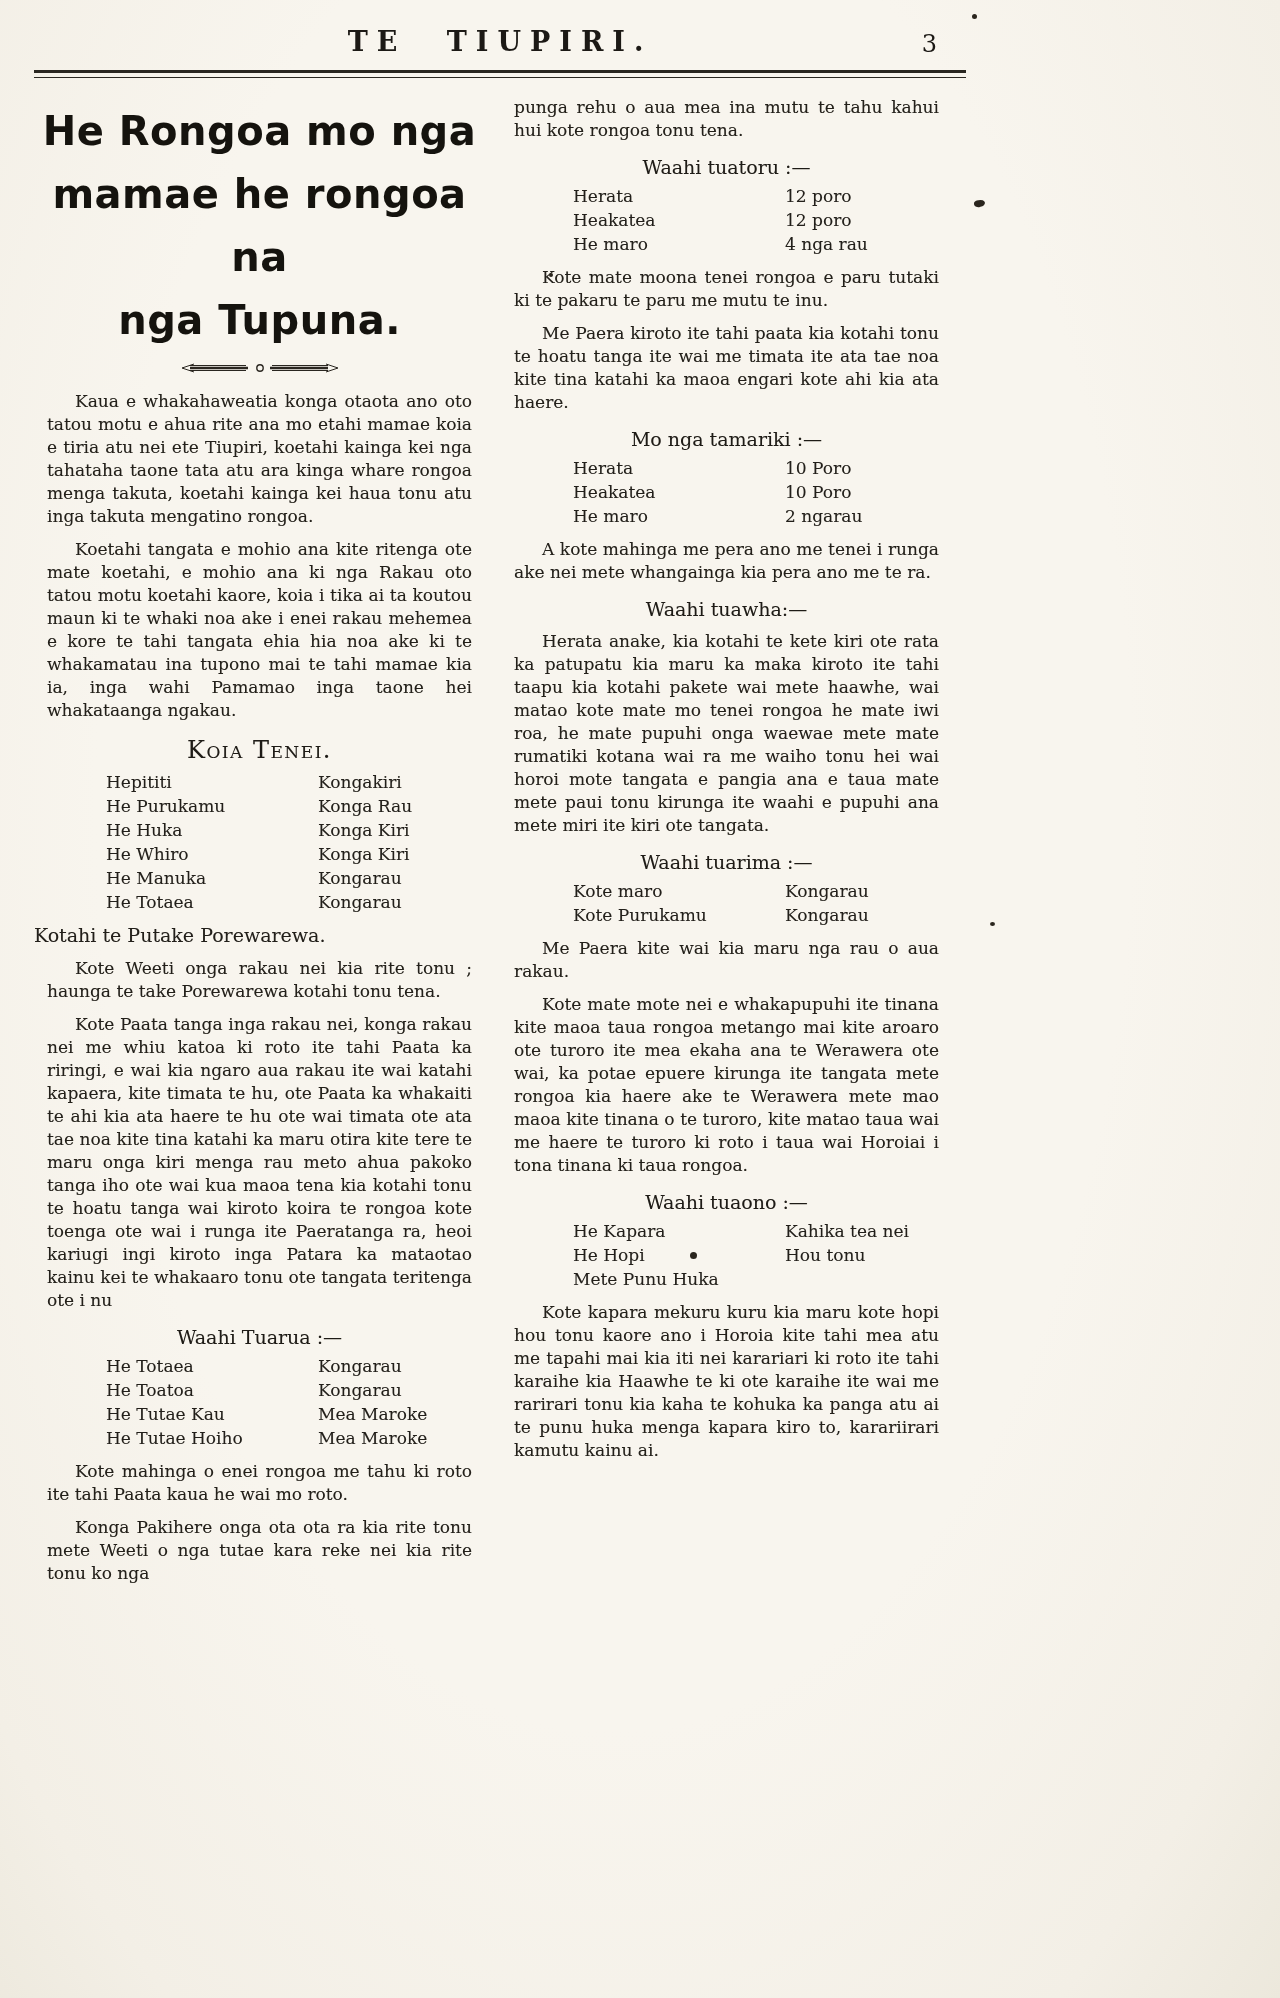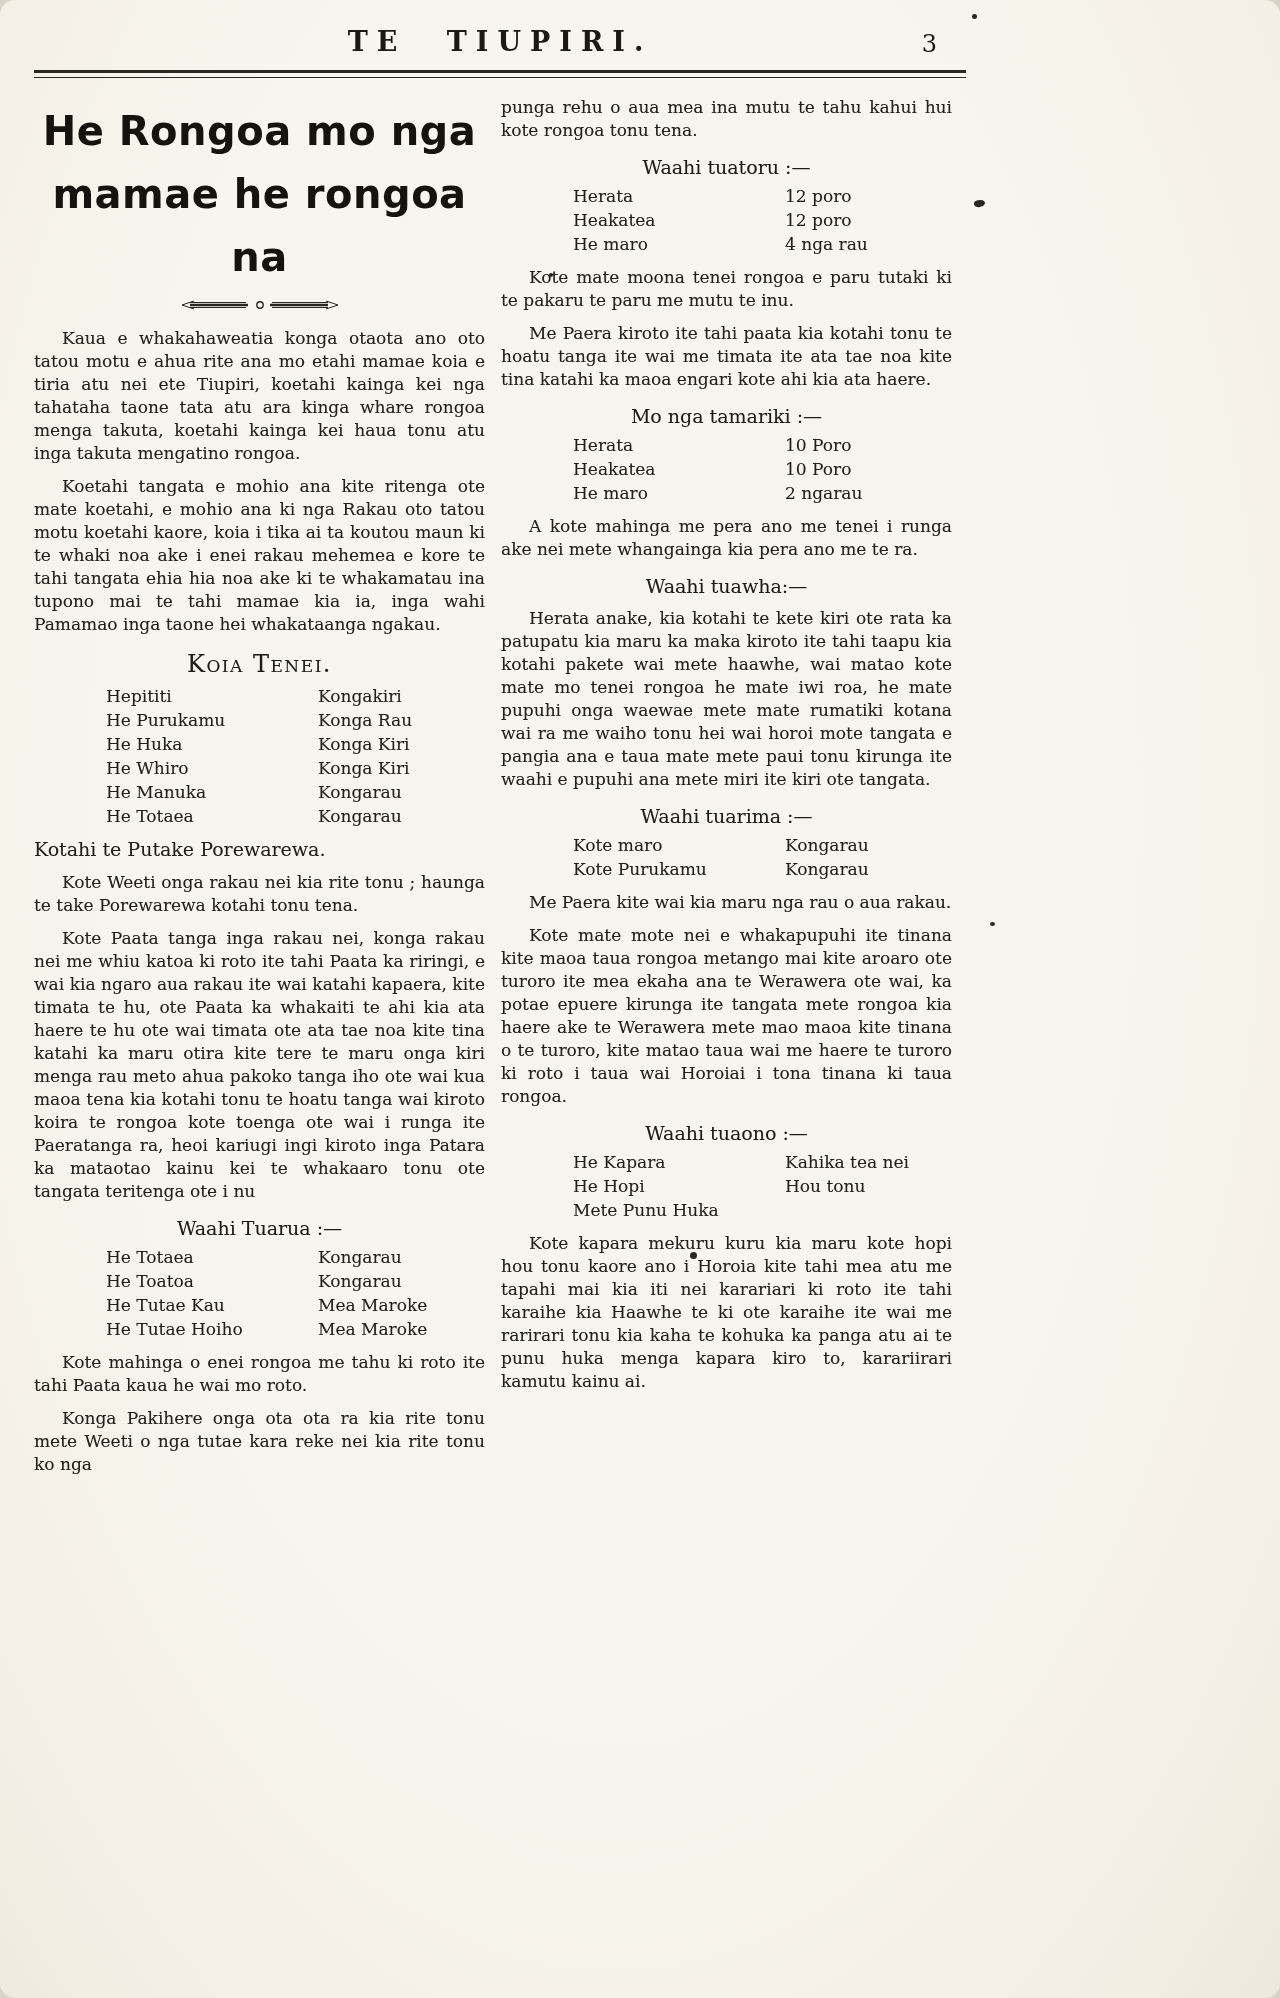--- a/index.html
+++ b/index.html
@@ -5,21 +5,20 @@
   html, body { margin: 0; padding: 0; background: #d9d4c7; }
   .page {
     position: relative;
     width: 1280px;
     height: 1998px;
     margin: 0 auto;
     background: radial-gradient(ellipse at 48% 40%, #f8f5ee 55%, #f3efe6 85%, #ece8dc 100%);
     overflow: hidden;
     color: #221f1a;
     font-family: "DejaVu Serif", "Liberation Serif", serif;
-    border-radius: 15px;
     -webkit-font-smoothing: antialiased;
   }
   .content { position: absolute; left: 34px; top: 16px; width: 932px; }
 
   
   .masthead { position: relative; height: 46px; }
   .masthead-title {
     text-align: center;
     font-size: 27px;
     font-weight: bold;
@@ -57,21 +56,21 @@
   .title-line { display: block; }
 
   .ornament { display: flex; justify-content: center; margin: 8px 0 14px 0; }
 
   
   .para {
     font-size: 17px;
     line-height: 23px;
     text-align: justify;
     text-indent: 28px;
-    margin: 10px 0;
+    margin: 10px 13px;
     color: #23201a;
     text-shadow: 0.2px 0.2px 0 rgba(45, 40, 32, 0.25);
   }
   .para.flush { text-indent: 0; }
 
   .standalone-line {
     font-size: 19px;
     line-height: 23px;
     margin: 10px 0;
     text-shadow: 0.2px 0.2px 0 rgba(45, 40, 32, 0.25);
@@ -112,20 +111,21 @@
       <div class="page-number">3</div>
     </header>
     <div class="rule-double"></div>
 
     <div class="columns">
 
       <section class="col">
         <h1 class="article-title">
           <span class="title-line">He Rongoa mo nga</span>
           <span class="title-line">mamae he rongoa na</span>
+          <span class="title-line">nga Tupuna.</span>
         </h1>
 
         <div class="ornament">
           <svg width="160" height="16" viewBox="0 0 160 16">
             <g stroke="#2a2620" fill="none">
               <path d="M2 8 L14 4 M2 8 L14 12" stroke-width="1"></path>
               <line x1="10" y1="5.5" x2="66" y2="5.5" stroke-width="1"></line>
               <line x1="10" y1="8" x2="68" y2="8" stroke-width="2.5"></line>
               <line x1="10" y1="10.5" x2="66" y2="10.5" stroke-width="1"></line>
               <circle cx="80" cy="8" r="3.2" stroke-width="1.4"></circle>

